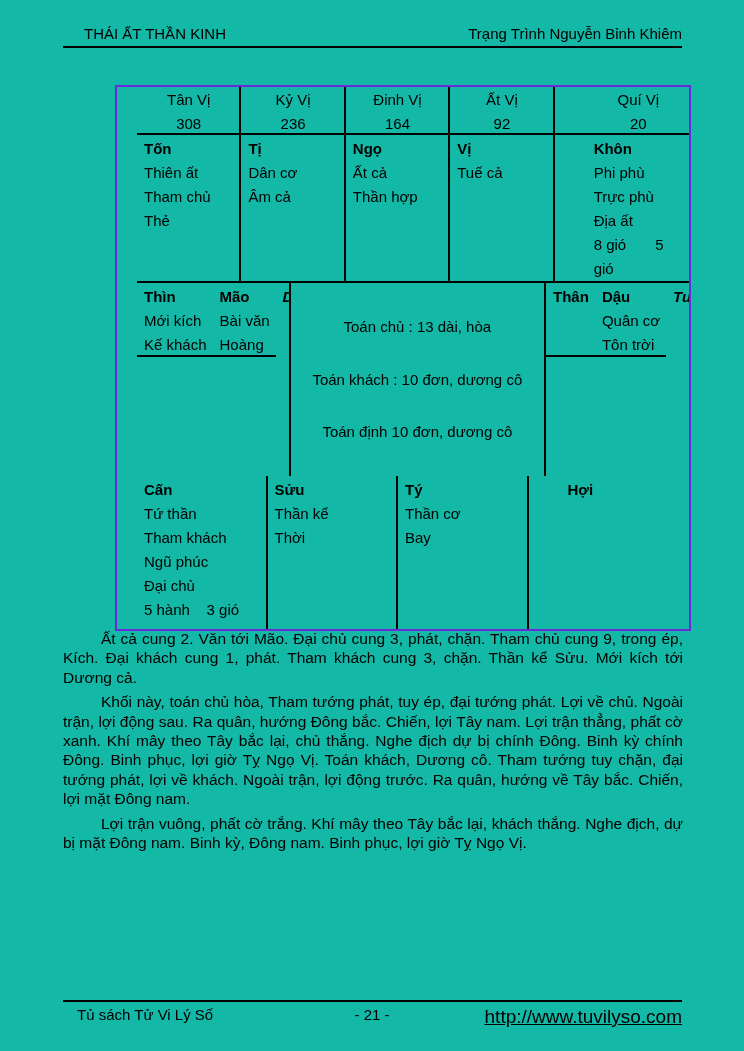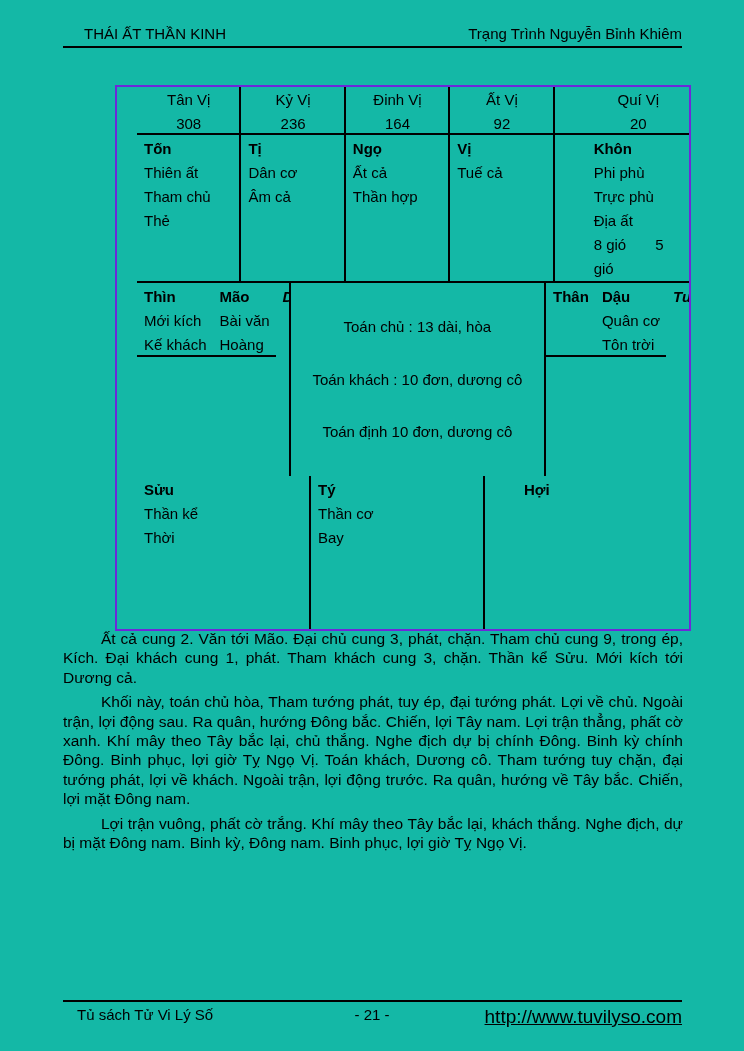--- a/index.html
+++ b/index.html
@@ -155,20 +155,28 @@
           <div class="cell-line">Tôn trời</div>
         </div>
         <div class="sub s3">
           <div class="cell-title">Tuất</div>
         </div>
       </div>
     </div>
 
     <div class="row row-bottom">
       <div class="cell">
+        <div class="cell-title">Cấn</div>
+        <div class="cell-line">Tứ thần</div>
+        <div class="cell-line">Tham khách</div>
+        <div class="cell-line">Ngũ phúc</div>
+        <div class="cell-line">Đại chủ</div>
+        <div class="cell-line">5 hành    3 gió</div>
+      </div>
+      <div class="cell">
         <div class="cell-title">Sửu</div>
         <div class="cell-line">Thần kể</div>
         <div class="cell-line">Thời</div>
       </div>
       <div class="cell">
         <div class="cell-title">Tý</div>
         <div class="cell-line">Thần cơ</div>
         <div class="cell-line">Bay</div>
       </div>
       <div class="cell">

